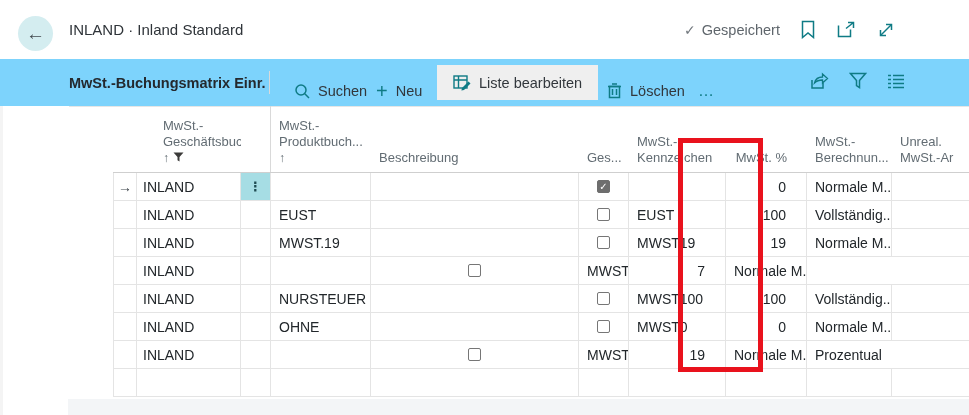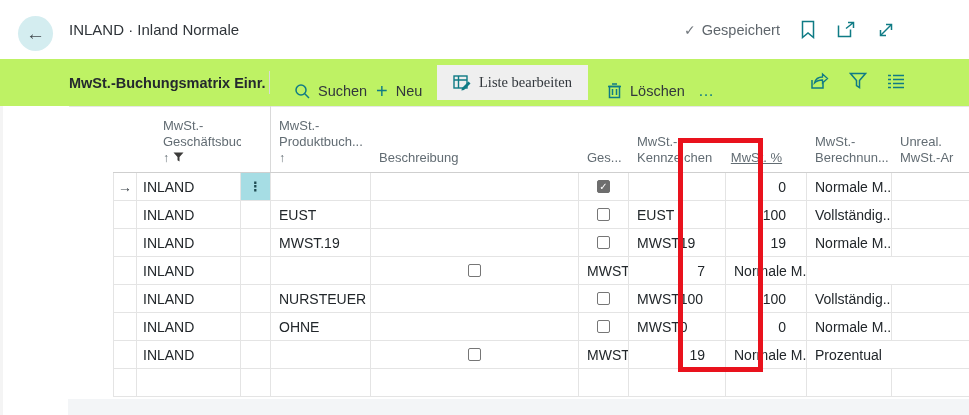--- a/index.html
+++ b/index.html
@@ -14,41 +14,41 @@
   .page-title{position:absolute;left:69px;top:0;height:59px;display:flex;align-items:center;
               font-size:15px;color:#2f3439;}
   .saved{position:absolute;left:684px;top:0;height:59px;display:flex;align-items:center;gap:6px;
          font-size:14.5px;color:#5f666c;}
   .saved .chk{font-size:14px;color:#73797f;}
   .tb-icons{position:absolute;left:800px;top:0;height:59px;display:flex;align-items:center;gap:21px;}
   .tb-icons svg{display:block;}
   .sep{position:absolute;left:69px;right:0;height:1px;background:#e6e6e6;}
   .sep1{top:59px;} .sep2{top:106px;}
   
-  .toolbar{position:absolute;left:0;top:59px;width:969px;height:47px;background:#bef264;}
+  .toolbar{position:absolute;left:0;top:59px;width:969px;height:47px;background:#7dd3fc;}
   .caption{position:absolute;left:69px;top:0;height:47px;display:flex;align-items:center;
            font-size:14.5px;font-weight:bold;color:#24292e;}
   .vdiv{position:absolute;left:269px;top:12px;width:1px;height:23px;background:#d9d9d9;}
   .act{position:absolute;top:8px;height:47px;display:flex;align-items:center;gap:8px;
        font-size:14.5px;color:#32373c;cursor:pointer;white-space:nowrap;}
   .act svg{display:block;}
   .act-search{left:294px;} .act-new{left:376px;}
-  .act-edit{left:437px;top:6px;height:35px;background:#efefef;padding:0 16px;font-family:Liberation Serif, serif;}
+  .act-edit{left:437px;top:6px;height:35px;background:#efefef;padding:0 16px;}
   .act-delete{left:607px;} .act-more{left:698px;color:#0f7b85;font-size:16px;letter-spacing:2px;}
   .plus{color:#0f7b85;font-size:20px;font-weight:400;line-height:1;}
   .right-icons{position:absolute;left:810px;top:0;height:47px;display:flex;align-items:center;gap:20px;}
   
   .table{position:absolute;left:69px;top:106px;width:900px;margin-left:44px;}
   .grid-row{display:grid;grid-template-columns:24px 104px 30px 100px 208px 50px 97px 81px 85px 121px;}
   .thead{height:66px;}
   .thead .hc{display:flex;flex-direction:column;justify-content:flex-end;align-items:flex-start;
              padding:0 0 6px 8px;font-size:13px;line-height:16px;color:#626c73;white-space:nowrap;overflow:hidden;}
   .thead .h-menu{border-right:1px solid #d9d9d9;padding:0;}
   .thead .h-gb{padding-left:26px;}
-  .thead .h-pct{align-items:center;padding-right:20px;padding-left:0;text-decoration:underline;}
+  .thead .h-pct{align-items:flex-end;padding-right:20px;padding-left:0;}
   .sortrow{display:flex;align-items:center;gap:4px;font-size:12px;color:#626c73;}
   .tbody{border-top:1px solid #cfcfcf;}
   .trow{height:28px;box-sizing:border-box;border-bottom:1px solid #e4e4e4;background:#fff;}
   .trow .c{box-sizing:border-box;border-right:1px solid #e4e4e4;display:flex;align-items:center;
            font-size:14px;color:#22272b;padding-left:8px;white-space:nowrap;overflow:hidden;}
   .trow .gutter{border-left:1px solid #e4e4e4;padding:0;justify-content:center;color:#3e454b;font-size:14px;}
   .trow .menu{padding:0;justify-content:center;}
   .menu.active{background:#a6dde4;color:#1f4b52;font-weight:bold;font-size:13px;letter-spacing:0;}
   .trow .gb{padding-left:6px;}
   .trow .ges{padding:0;justify-content:center;}
@@ -67,21 +67,21 @@
 </head>
 <body>
 
 <div class="page">
   <div class="edge-strip"></div>
 
   <div class="topbar">
     <div class="back-btn">
       <span>←</span>
     </div>
-    <div class="page-title">INLAND · Inland Normale</div>
+    <div class="page-title">INLAND · Inland Standard</div>
     <div class="saved">
       <span class="chk">✓</span>
       <span>Gespeichert</span>
     </div>
     <div class="tb-icons">
       <span>
         <svg width="16" height="19" viewBox="0 0 16 19">
             <path d="M2.5 1.5 h11 v16 l-5.5 -4.5 -5.5 4.5 z" fill="none" stroke="#0f7b85" stroke-width="1.5"></path>
           </svg>
       </span>

